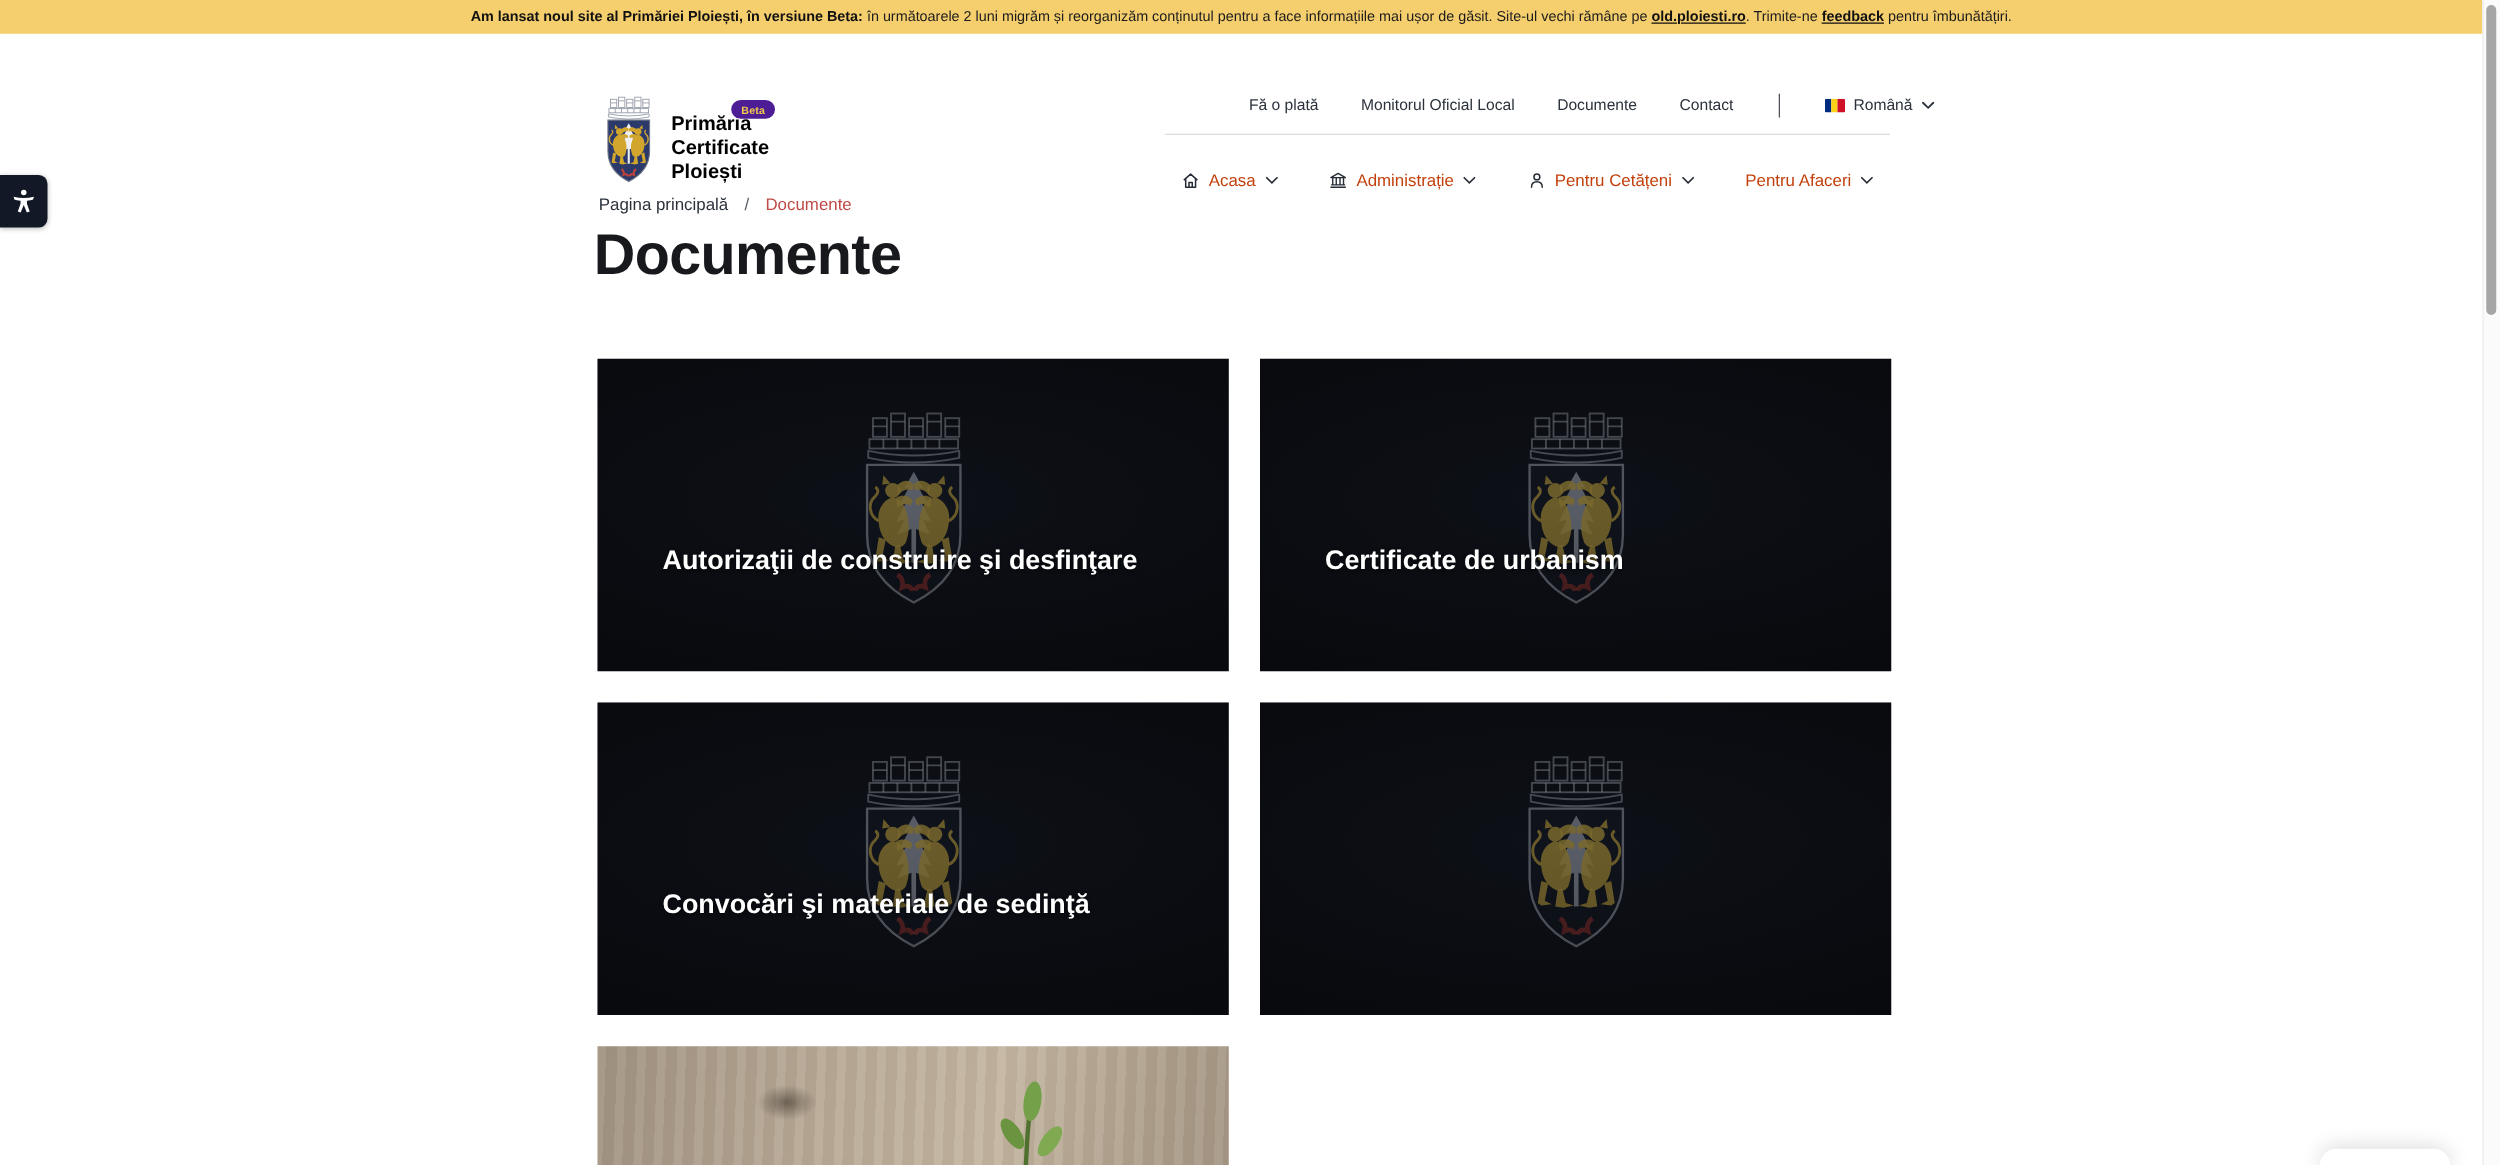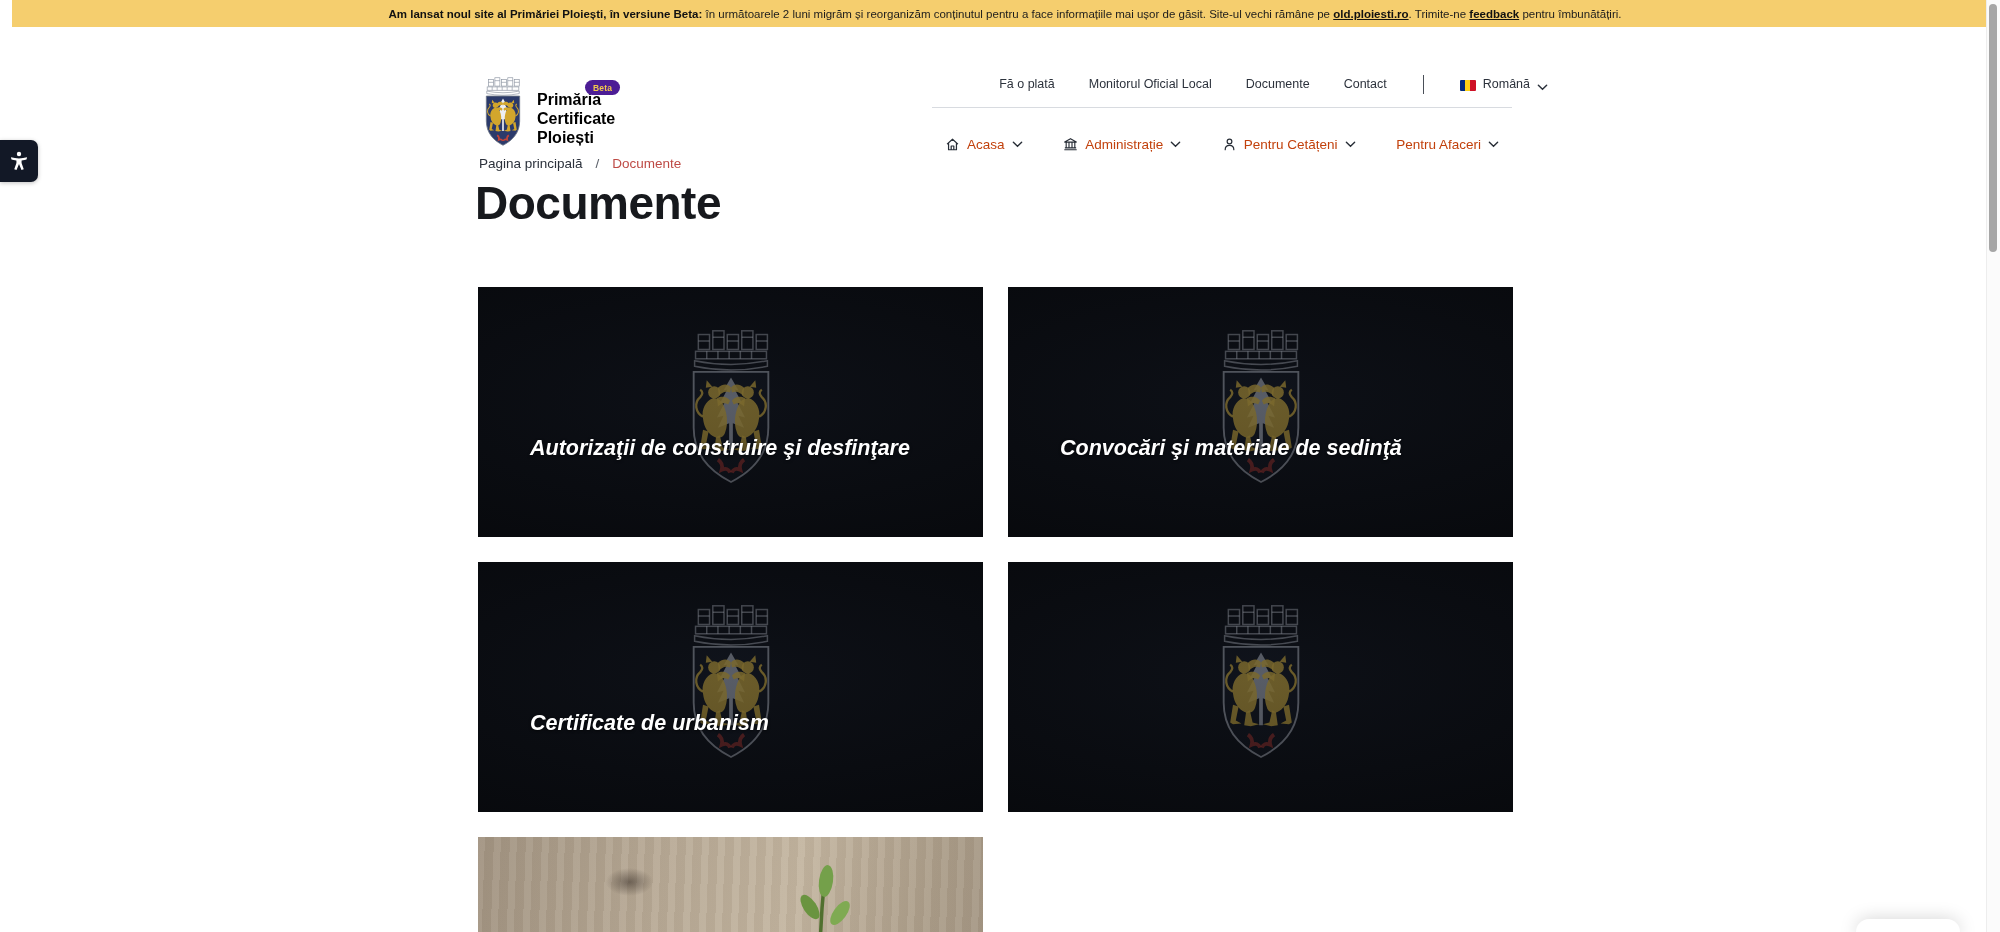--- a/index.html
+++ b/index.html
@@ -6,21 +6,21 @@
   html, body { margin:0; padding:0; }
   body {
     width:2000px; height:932px; overflow:hidden; position:relative;
     background:#ffffff;
     font-family:"Liberation Sans","DejaVu Sans",sans-serif;
     -webkit-font-smoothing:antialiased;
   }
 
   
   .banner {
-    position:absolute; left:12px; top:0; width:1986px; height:27px;
+    position:absolute; left:0; top:0; width:1986px; height:27px;
     background:#F5CE6E; display:flex; align-items:center; justify-content:center;
     z-index:30;
   }
   .banner-text { margin:0; font-size:11.5px; color:#1c1c1c; white-space:pre; }
   .banner-text strong { font-weight:700; color:#111; }
   .banner-link { font-weight:700; text-decoration:underline; color:#111; cursor:pointer; }
 
   
   .header { position:absolute; left:0; top:27px; width:1986px; height:128px; background:#fff; }
 
@@ -40,21 +40,21 @@
     padding:2.5px 8px; border-radius:9px; letter-spacing:.2px;
   }
 
   .utility-nav {
     position:absolute; left:968px; top:45px; width:580px; height:24px;
     display:flex; justify-content:flex-end; align-items:center; gap:34px;
     font-size:12.5px; color:#2C323C;
   }
   .utility-link { cursor:pointer; white-space:nowrap; }
   .utility-divider { width:1px; height:19px; background:#4A4F58; margin:0 2px; }
-  .language { display:flex; align-items:flex-end; gap:7px; cursor:pointer; }
+  .language { display:flex; align-items:center; gap:7px; cursor:pointer; }
   .flag { width:16px; height:11px; display:flex; overflow:hidden; border-radius:1px; }
   .flag i { flex:1; }
   .flag .b { background:#002B7F; } .flag .y { background:#FCD116; } .flag .r { background:#CE1126; }
 
   .header-divider { position:absolute; left:932px; top:80px; width:580px; height:1px; background:#D8DBE0; }
 
   .main-nav {
     position:absolute; left:932px; top:103px; width:580px; height:28px;
     display:flex; justify-content:space-between; align-items:center; padding:0 13px;
     font-size:13.5px; color:#c2410c;
@@ -85,21 +85,21 @@
     position:absolute; left:475px; top:176px; margin:0;
     font-size:46px; font-weight:800; color:#17191D; letter-spacing:-.5px;
   }
 
   
   .cards {
     position:absolute; left:478px; top:287px; width:1035px;
     display:grid; grid-template-columns:505px 505px; grid-auto-rows:250px; gap:25px;
   }
   .card {
-    position:relative; background:#0B0D12; overflow:hidden; cursor:pointer;font-style:italic;
+    position:relative; background:#0B0D12; overflow:hidden; cursor:pointer;
   }
   .crest-wm {
     position:absolute; left:50%; top:36px; transform:translateX(-50%);
     width:112px; height:178px;
     --crown:rgba(190,196,206,.45); --shield-fill:rgba(16,20,28,.6);
     --shield-stroke:rgba(195,200,210,.5); --lion:rgba(158,132,48,.85);
     --tree:rgba(208,214,224,.5); --red:rgba(165,50,42,.55);
   }
   .card-title {
     position:absolute; left:52px; top:149px; margin:0; z-index:2;
@@ -276,29 +276,29 @@
     <div class="card-vignette"></div>
     <h3 class="card-title">Autorizaţii de construire şi desfinţare</h3>
   </div>
 
 
   <div class="card">
     <svg class="crest-wm" viewBox="0 0 120 190">
         <use href="#crest"></use>
       </svg>
     <div class="card-vignette"></div>
-    <h3 class="card-title">Convocări şi materiale de sedinţă</h3>
+    <h3 class="card-title">Certificate de urbanism</h3>
   </div>
 
   <div class="card">
     <svg class="crest-wm" viewBox="0 0 120 190">
         <use href="#crest"></use>
       </svg>
     <div class="card-vignette"></div>
-    <h3 class="card-title">Certificate de urbanism</h3>
+    <h3 class="card-title">Convocări şi materiale de sedinţă</h3>
   </div>
 
   <div class="card">
     <svg class="crest-wm" viewBox="0 0 120 190">
         <use href="#crest"></use>
       </svg>
     <div class="card-vignette"></div>
   </div>
 
   <div class="card photo">

